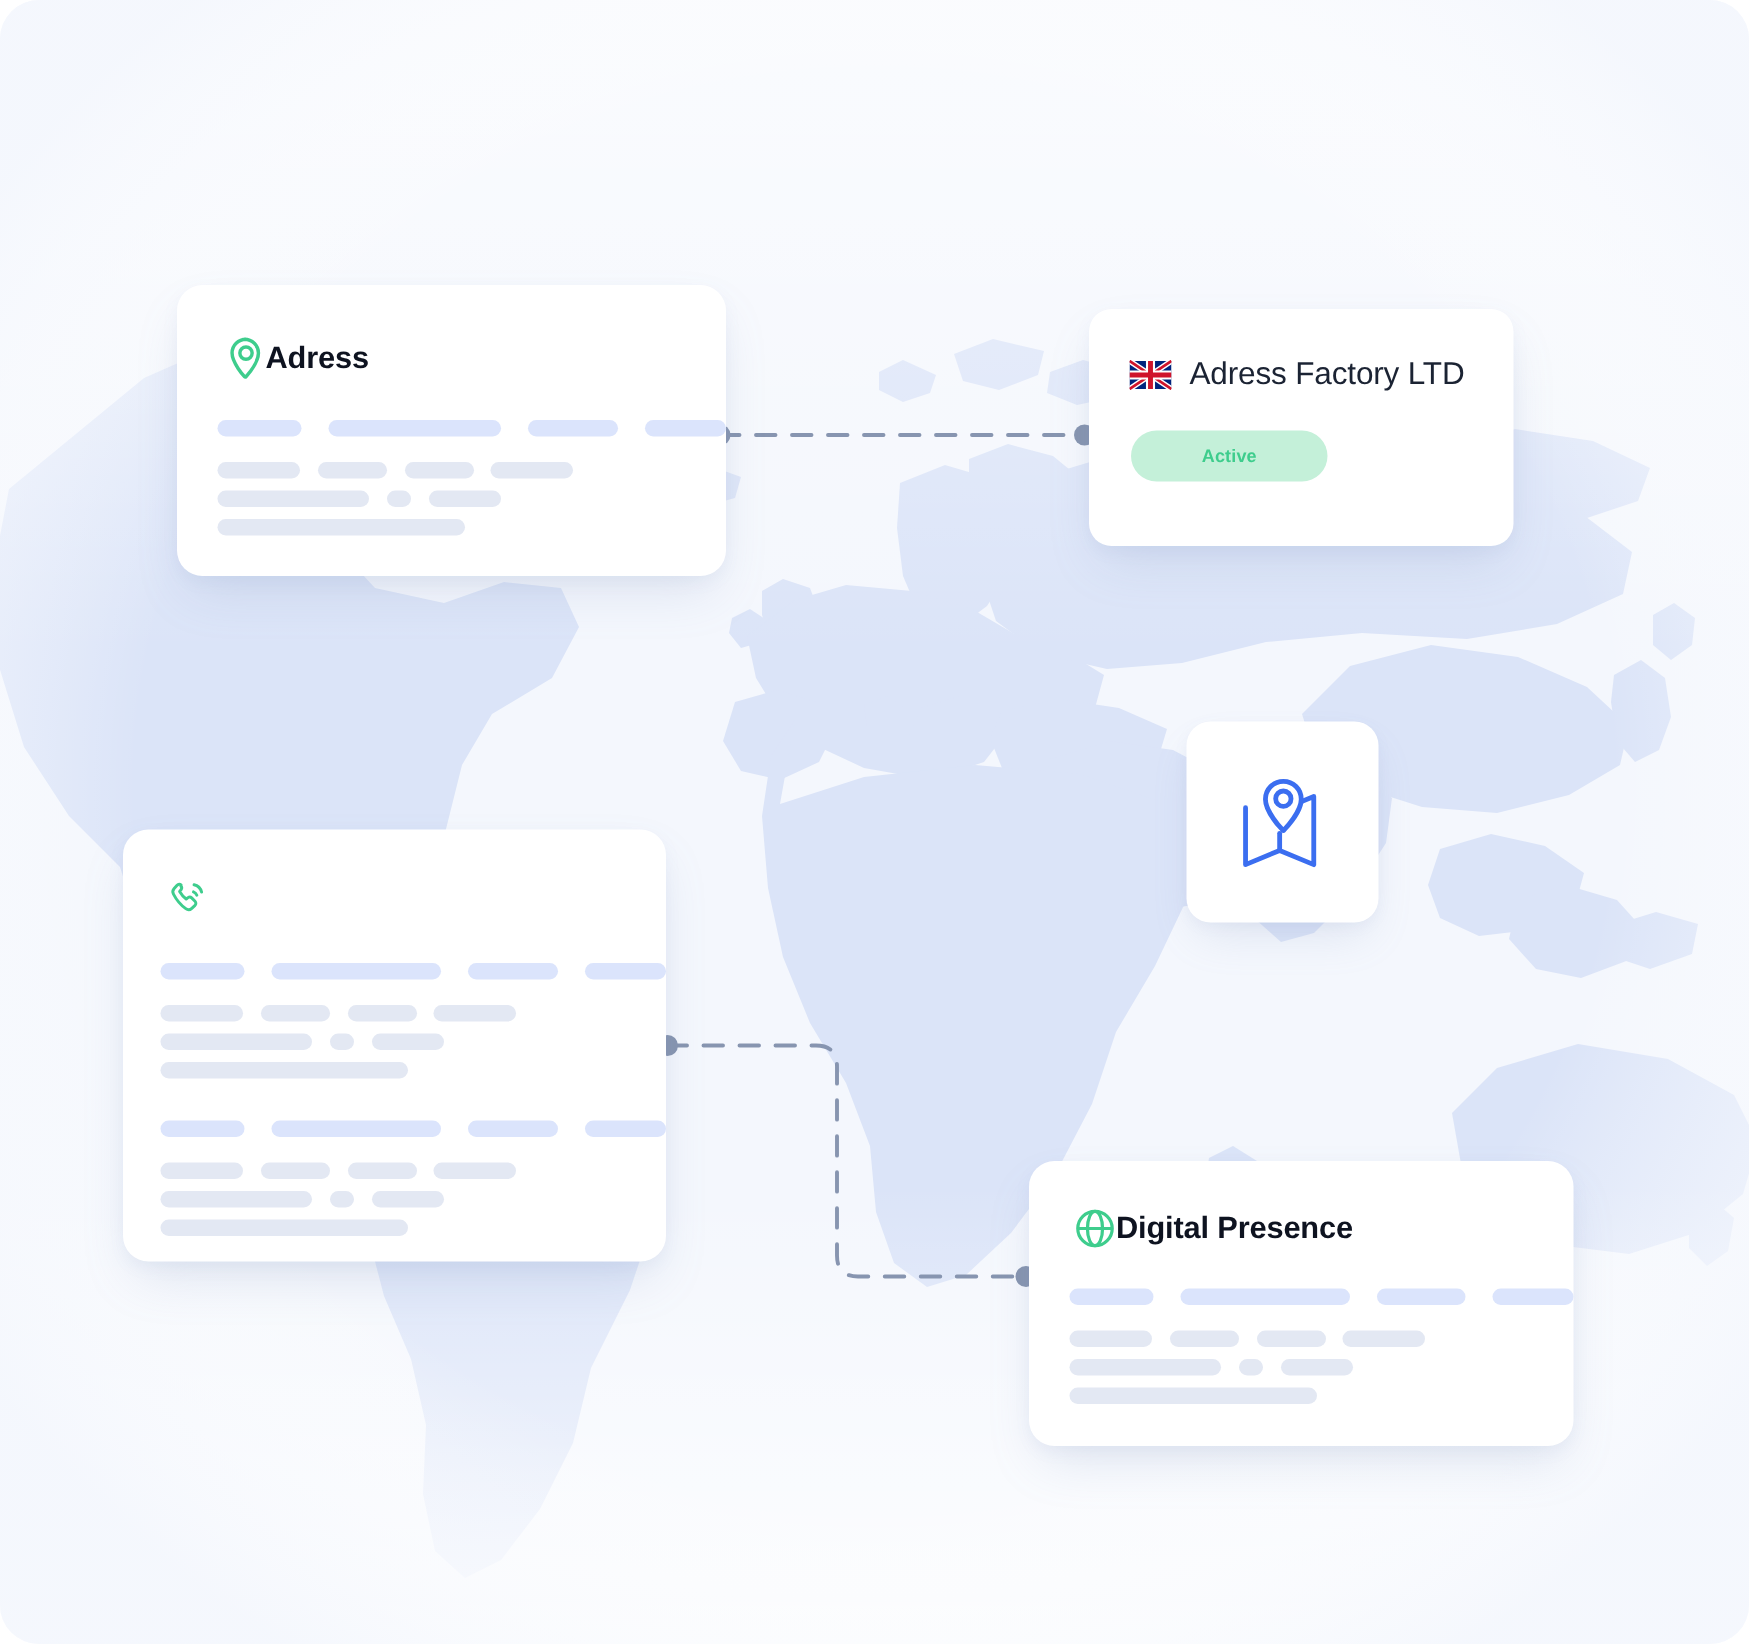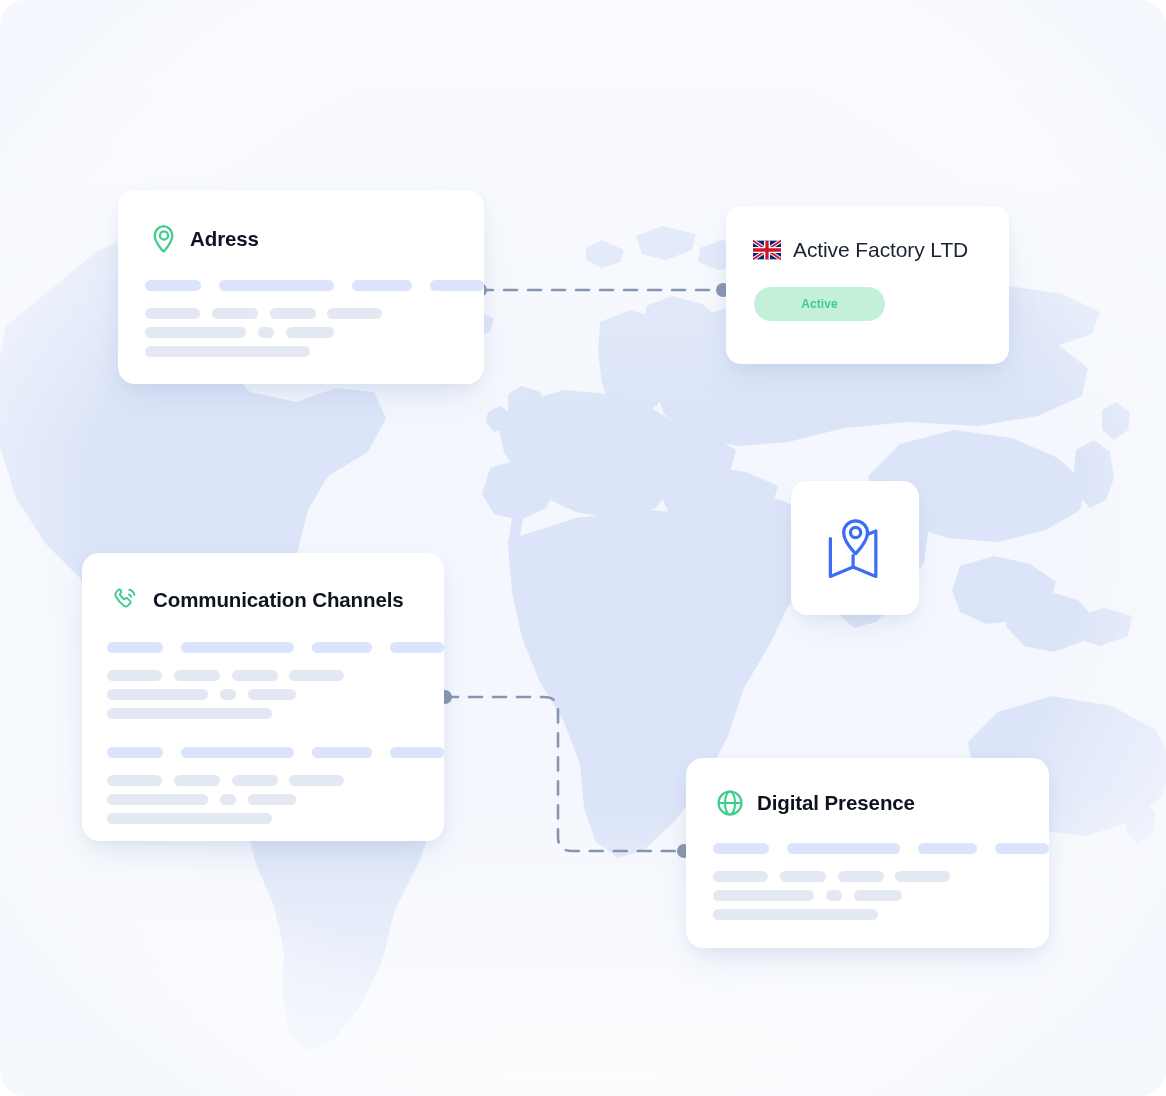--- a/index.html
+++ b/index.html
@@ -46,21 +46,21 @@
     position: absolute;
     background: #ffffff;
     border-radius: 17px;
     box-shadow: 0 16px 34px -8px rgba(128,150,192,0.22),
                 0 4px 12px -2px rgba(128,150,192,0.10);
   }
 
   .card-head {
     display: flex;
     align-items: center;
-    gap: 13px;
+    gap: 0;
   }
 
   .card-title {
     font-size: 20.5px;
     font-weight: bold;
     color: #0e1320;
     letter-spacing: -0.1px;
     white-space: nowrap;
   }
 
@@ -125,21 +125,21 @@
   
   #card-comm {
     left: 82px; top: 553px;
     width: 362px; height: 288px;
   }
   #card-comm .card-head { padding: 33px 0 0 30px; }
   #card-comm .sk-stack { padding: 28px 0 0 25px; display: flex; flex-direction: column; gap: 28px; }
 
   
   #card-digital {
-    left: 686px; top: 758px;
+    left: 686px; top: 774px;
     width: 363px; height: 190px;
   }
   #card-digital .card-head { padding: 31px 0 0 30px; }
   #card-digital .sk-group { padding: 26px 0 0 27px; }
 
   
   #card-maptile {
     left: 791px; top: 481px;
     width: 128px; height: 134px;
     border-radius: 16px;
@@ -291,35 +291,34 @@
     <div class="card-head">
       <span class="flag">
         <svg class="icon-svg" width="28" height="20" viewBox="0 0 60 40">
           <rect width="60" height="40" fill="#00247d"></rect>
           <path d="M0 0 L60 40 M60 0 L0 40" stroke="#ffffff" stroke-width="8"></path>
           <path d="M0 0 L60 40 M60 0 L0 40" stroke="#cf142b" stroke-width="4"></path>
           <path d="M30 0 V40 M0 20 H60" stroke="#ffffff" stroke-width="13"></path>
           <path d="M30 0 V40 M0 20 H60" stroke="#cf142b" stroke-width="7"></path>
         </svg>
       </span>
-      <span class="company-title">Active Factory LTD</span>
+      <span class="company-title">Adress Factory LTD</span>
     </div>
     <div class="badge">Active</div>
   </div>
 
   <div class="card" id="card-comm">
     <div class="card-head">
       <span>
         <svg class="icon-svg" width="28" height="28" viewBox="0 0 30 30">
           <path d="M9.4 4.3c-.8-.8-2.1-.8-2.9.1L4.4 6.8c-1 1.1-1.2 2.7-.5 4 2.1 4.1 5.1 7.7 8.8 10.4 1.3 1 3.1.9 4.3-.2l2.3-2.2c.8-.8.8-2.1 0-2.9l-2.4-2.4c-.7-.7-1.8-.8-2.6-.2l-1.3 1c-1.9-1.5-3.5-3.3-4.7-5.4l1-1.2c.6-.8.6-1.9-.1-2.6z" fill="none" stroke="#3ecd8d" stroke-width="2.1" stroke-linejoin="round"></path>
           <path d="M18.6 4.1c2.6.6 4.7 2.6 5.4 5.2" fill="none" stroke="#3ecd8d" stroke-width="2.1" stroke-linecap="round"></path>
           <path d="M18.2 9.2c1.1.4 2 1.3 2.4 2.4" fill="none" stroke="#3ecd8d" stroke-width="2.1" stroke-linecap="round"></path>
         </svg>
       </span>
-      <span class="card-title">Communication Channels</span>
     </div>
     <div class="sk-stack">
       <div class="sk-group">
           <div class="sk-row">
             <span class="sk accent" style="width: 58px;"></span>
             <span class="sk accent" style="width: 118px; margin-left: 18px;"></span>
             <span class="sk accent" style="width: 62px; margin-left: 18px;"></span>
             <span class="sk accent" style="width: 56px; margin-left: 18px;"></span>
           </div>
           <div class="sk-row" style="margin-top: 17px;">

